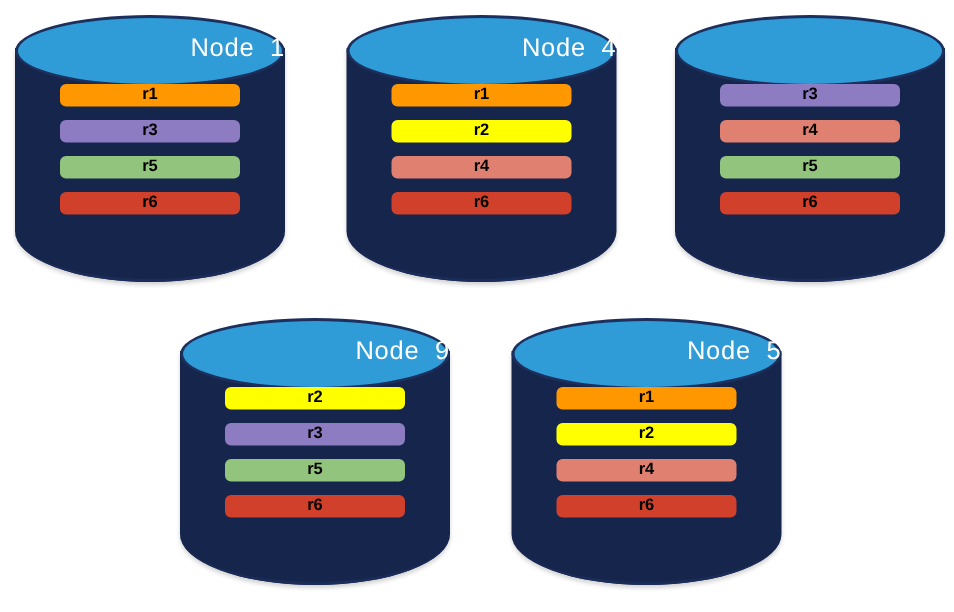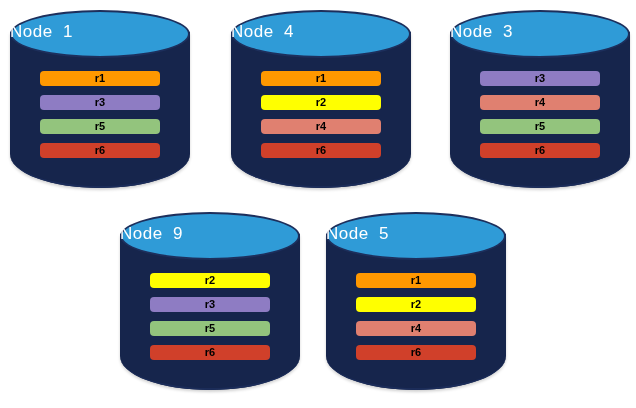--- a/index.html
+++ b/index.html
@@ -61,34 +61,33 @@
     border-radius: 50%;
     border: 2px solid #1d2f5c;
     box-sizing: border-box;
   }
 
   .node-label {
     position: absolute;
     left: 0;
     top: 12px;
     width: 180px;
-    text-align: left;
+    text-align: right;
     color: #ffffff;
     font-size: 17px;
     font-weight: 400;
     letter-spacing: 0.5px;
     white-space: pre;
   }
 
   .replicas {
     position: absolute;
     left: 30px;
     top: 46px;
     width: 120px;
-    margin-top: 15px;
   }
 
   .replica-bar {
     position: relative;
     height: 15px;
     margin-bottom: 9px;
     border-radius: 4px;
     text-align: center;
     color: #000000;
     font-size: 11px;
@@ -119,40 +118,39 @@
       <div class="replicas">
         <div class="replica-bar" style="background: rgb(255, 152, 0);">r1</div>
         <div class="replica-bar" style="background: rgb(255, 255, 0);">r2</div>
         <div class="replica-bar" style="background: rgb(224, 128, 112);">r4</div>
         <div class="replica-bar" style="background: rgb(208, 64, 42);">r6</div>
       </div>
     </div>
     <div class="node" style="left: 450px; top: 10px;">
       <div class="cyl-body" style="background: rgb(22, 37, 76);"></div>
       <div class="cyl-top" style="background: rgb(47, 155, 215);"></div>
-      <div class="node-label">Node  3</div>
       <div class="replicas">
         <div class="replica-bar" style="background: rgb(142, 124, 195);">r3</div>
         <div class="replica-bar" style="background: rgb(224, 128, 112);">r4</div>
         <div class="replica-bar" style="background: rgb(147, 196, 125);">r5</div>
         <div class="replica-bar" style="background: rgb(208, 64, 42);">r6</div>
       </div>
     </div>
     <div class="node" style="left: 120px; top: 212px;">
       <div class="cyl-body" style="background: rgb(22, 37, 76);"></div>
       <div class="cyl-top" style="background: rgb(47, 155, 215);"></div>
       <div class="node-label">Node  9</div>
       <div class="replicas">
         <div class="replica-bar" style="background: rgb(255, 255, 0);">r2</div>
         <div class="replica-bar" style="background: rgb(142, 124, 195);">r3</div>
         <div class="replica-bar" style="background: rgb(147, 196, 125);">r5</div>
         <div class="replica-bar" style="background: rgb(208, 64, 42);">r6</div>
       </div>
     </div>
-    <div class="node" style="left: 326px; top: 212px; padding-left: 16px;">
+    <div class="node" style="left: 341px; top: 212px; padding-left: 16px;">
       <div class="cyl-body" style="background: rgb(22, 37, 76);"></div>
       <div class="cyl-top" style="background: rgb(47, 155, 215);"></div>
       <div class="node-label">Node  5</div>
       <div class="replicas">
         <div class="replica-bar" style="background: rgb(255, 152, 0);">r1</div>
         <div class="replica-bar" style="background: rgb(255, 255, 0);">r2</div>
         <div class="replica-bar" style="background: rgb(224, 128, 112);">r4</div>
         <div class="replica-bar" style="background: rgb(208, 64, 42);">r6</div>
       </div>
     </div>

